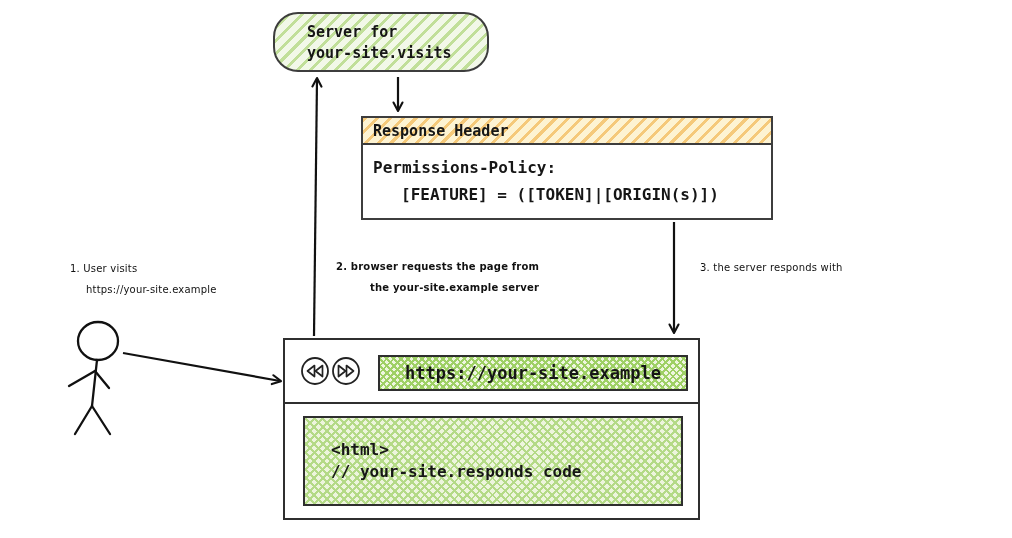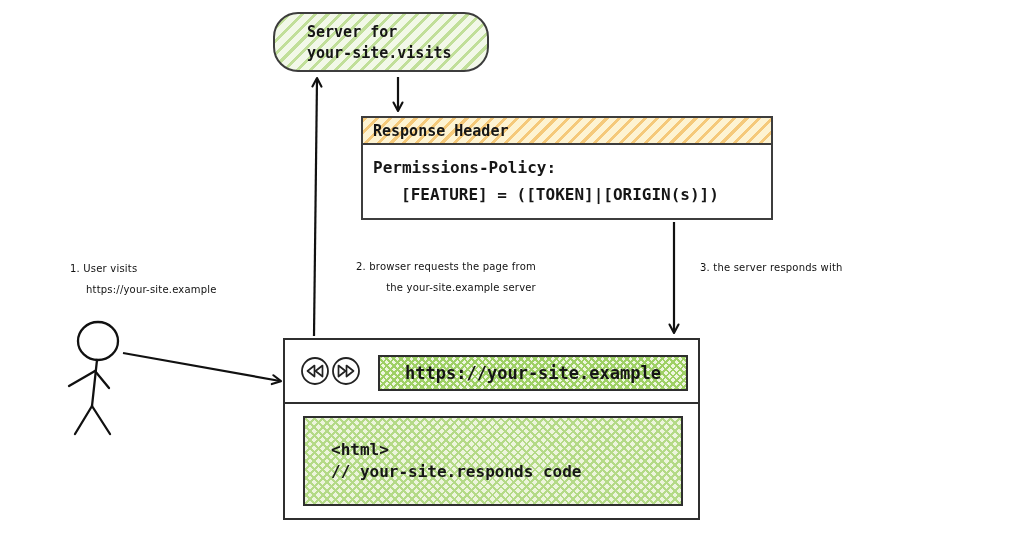--- a/index.html
+++ b/index.html
@@ -60,21 +60,21 @@
     font-size:16px;line-height:27px;
   }
   .response-box .rh-line2{padding-left:28px;}
   
   .step-label{
     position:absolute;
     font-size:10px;line-height:21px;color:#111;
     letter-spacing:0.2px;
   }
   #step1{left:70px;top:258px;}
-  #step2{left:356px;top:256px;}
+  #step2{left:336px;top:256px;font-weight:bold;}
   #step3{left:700px;top:257px;text-align:right;}
   #step1 .l2{padding-left:16px;}
   #step2 .l2{padding-left:22px;text-align:right;}
   #step3 .l2{padding-left:14px;}
   
   .browser{
     position:absolute;left:283px;top:338px;width:417px;height:182px;
     border:2px solid #2f2f2f;box-sizing:border-box;background:#ffffff;
   }
   .browser .toolbar{

